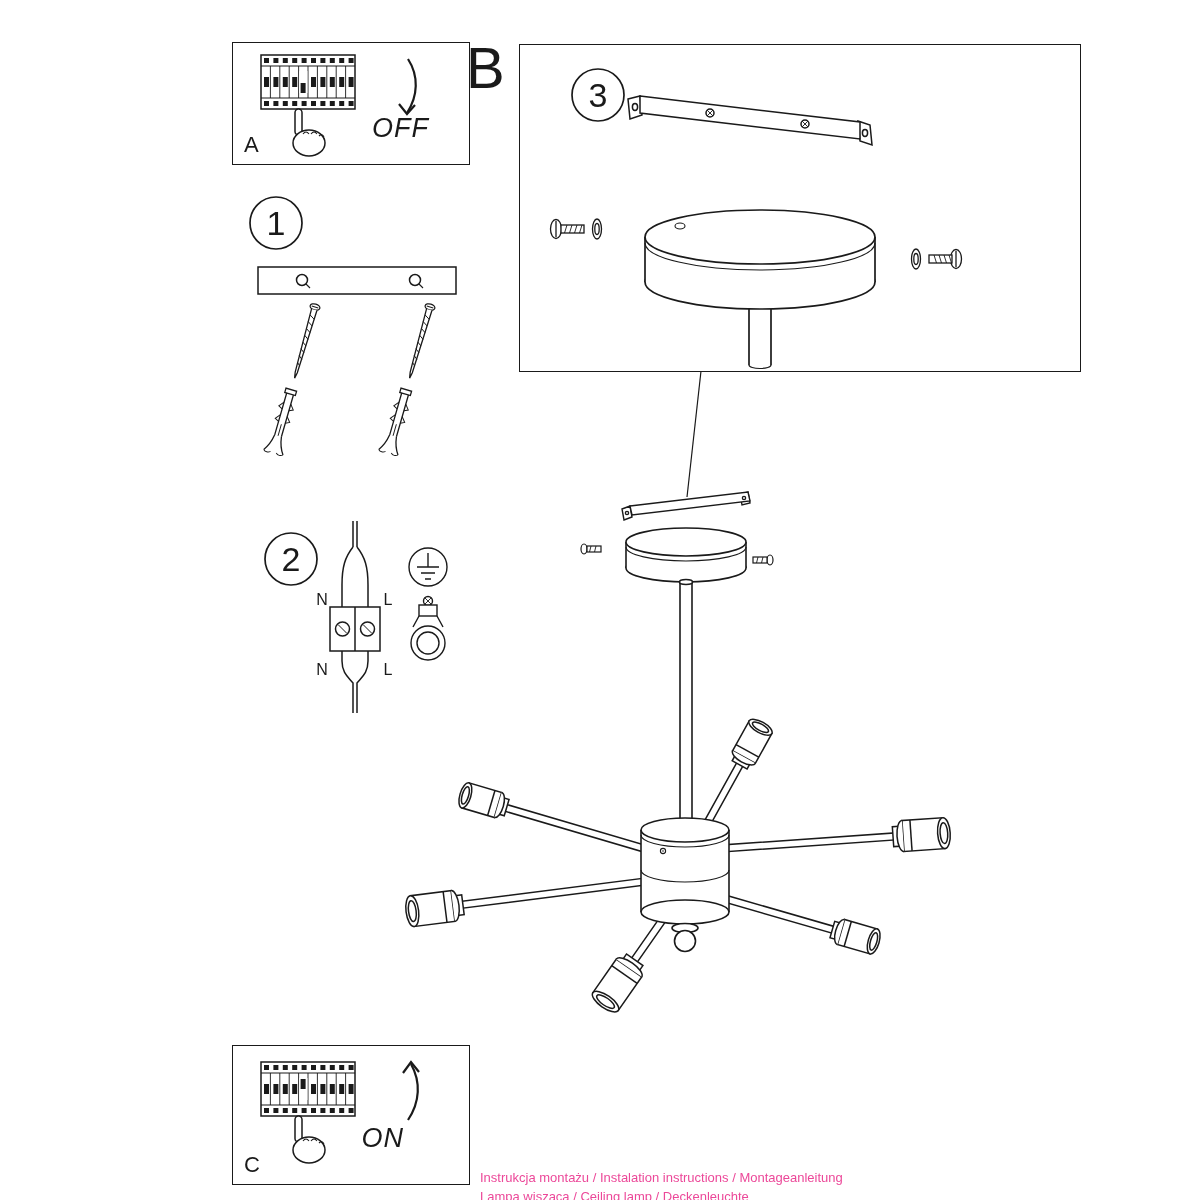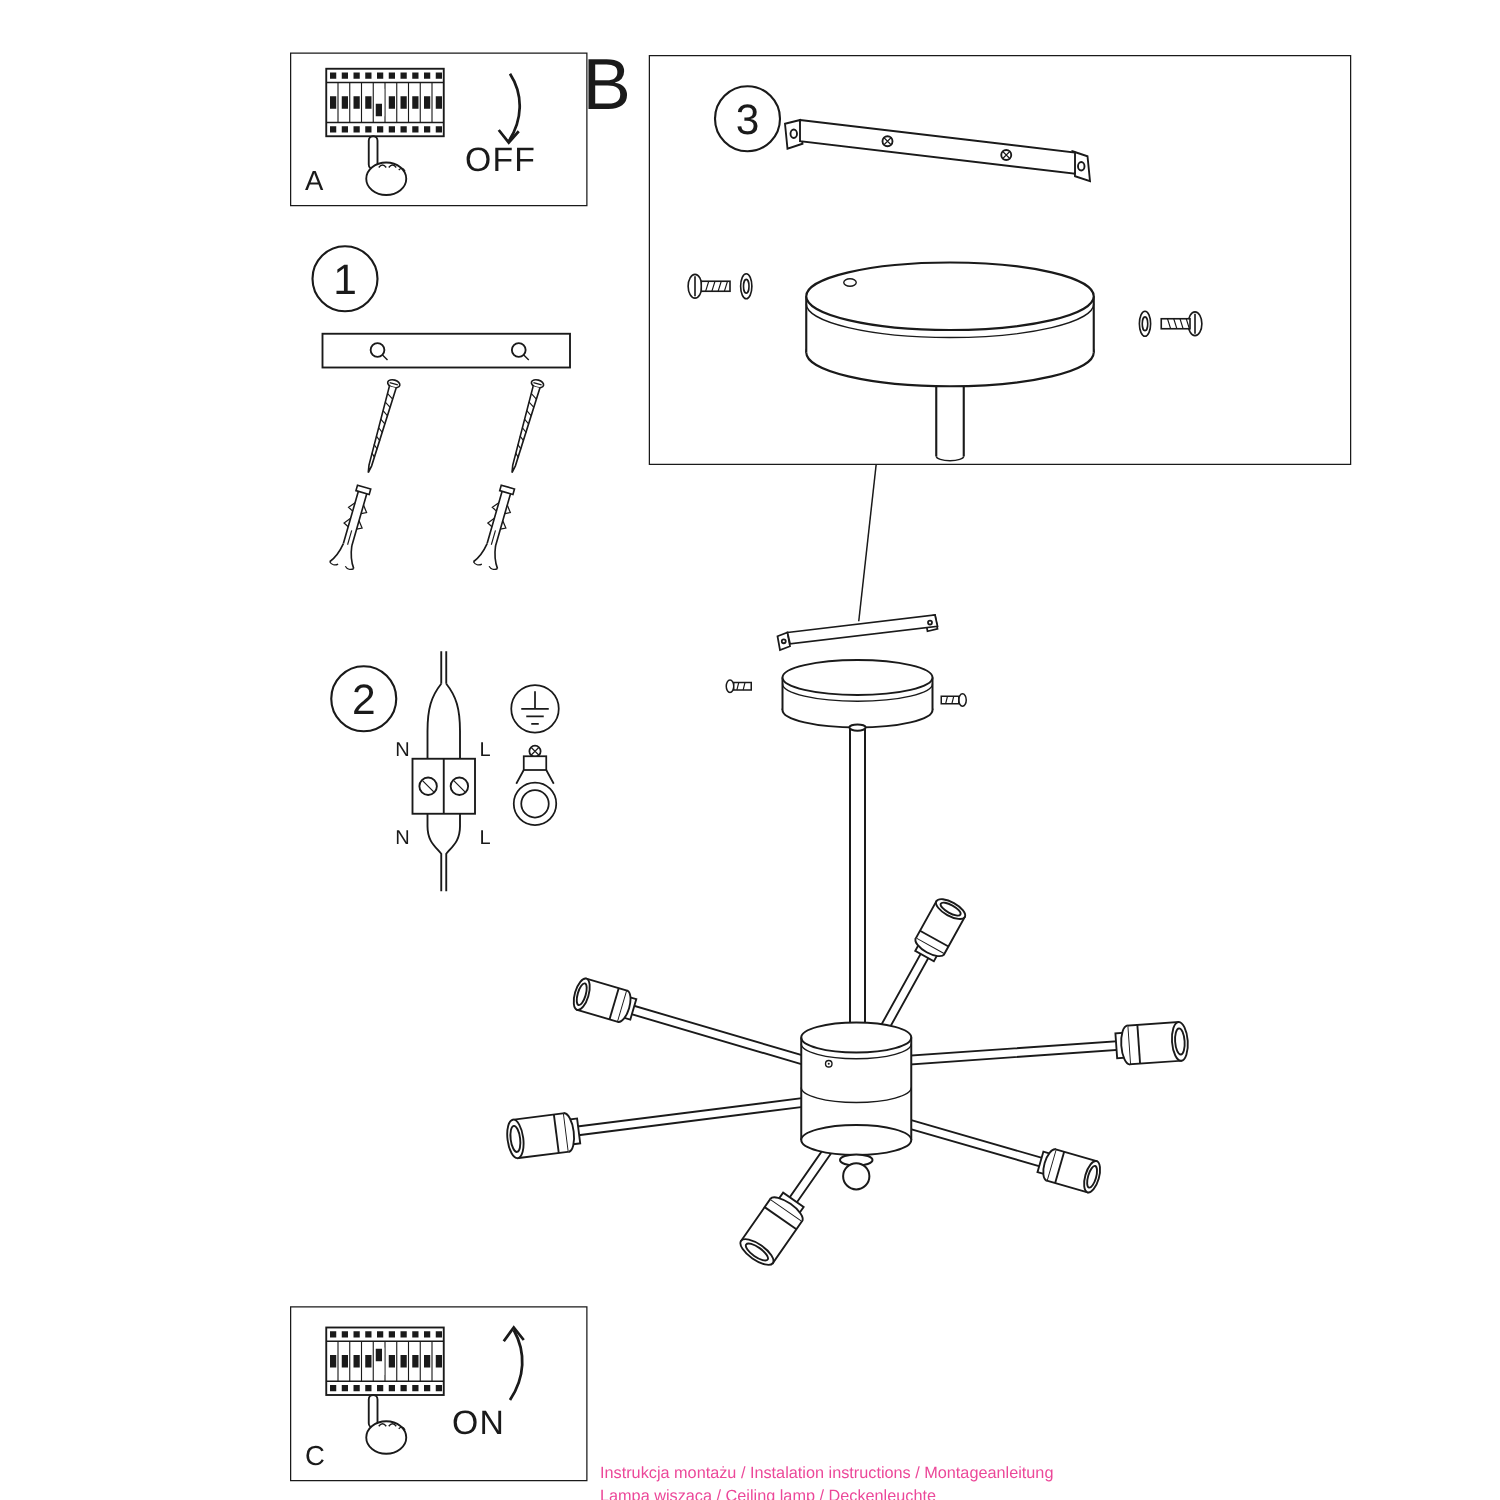--- a/index.html
+++ b/index.html
@@ -1,21 +1,21 @@
 <!DOCTYPE html>
 <html><head>
 <meta charset="utf-8">
 <style>
   html,body{margin:0;padding:0;background:#fff;}
   .page{position:relative;width:1200px;height:1200px;background:#fff;overflow:hidden;
         font-family:"Liberation Sans",sans-serif;color:#1a1a1a;}
   .box{position:absolute;border:1.7px solid #1a1a1a;background:#fff;z-index:2;}
   .box svg{position:absolute;left:0;top:0;}
   .corner-label{position:absolute;left:11px;bottom:6px;font-size:22px;}
-  .state-label{position:absolute;font-size:27px;letter-spacing:1px;}
+  .state-label{position:absolute;font-size:27px;letter-spacing:1px;font-style:italic;}
   .big-letter{position:absolute;left:466px;top:34px;font-size:58px;z-index:2;}
   .footer{position:absolute;left:480px;top:1168px;font-size:13px;line-height:19px;color:#ec4899;z-index:2;}
   .stepsvg{position:absolute;z-index:2;}
   .lampsvg{position:absolute;left:0;top:0;z-index:1;}
   .svgtext{font-family:"Liberation Sans",sans-serif;fill:#1a1a1a;}
   .num{font-size:34px;text-anchor:middle;}
   .wlabel{font-size:16px;text-anchor:middle;}
 </style>
 </head>
 <body>

